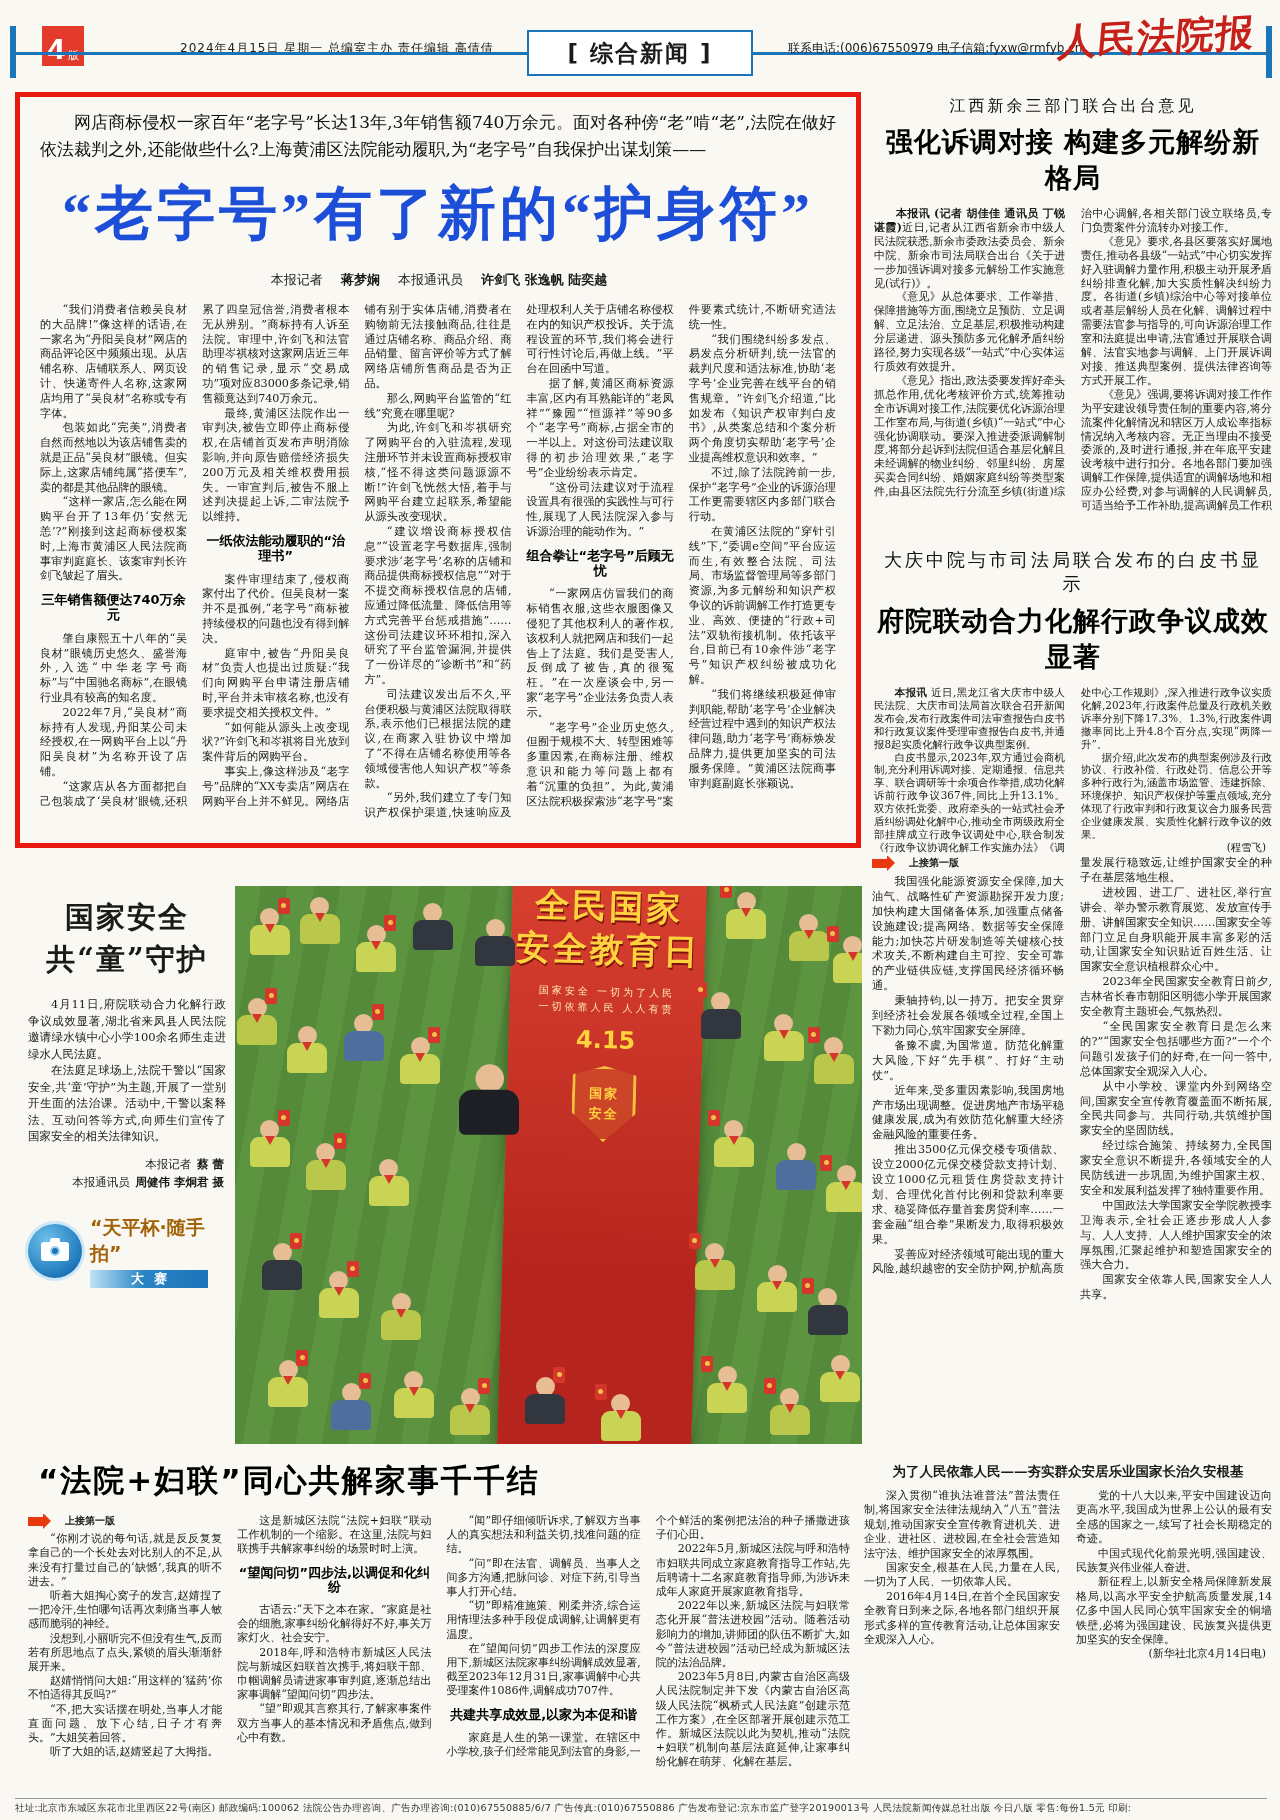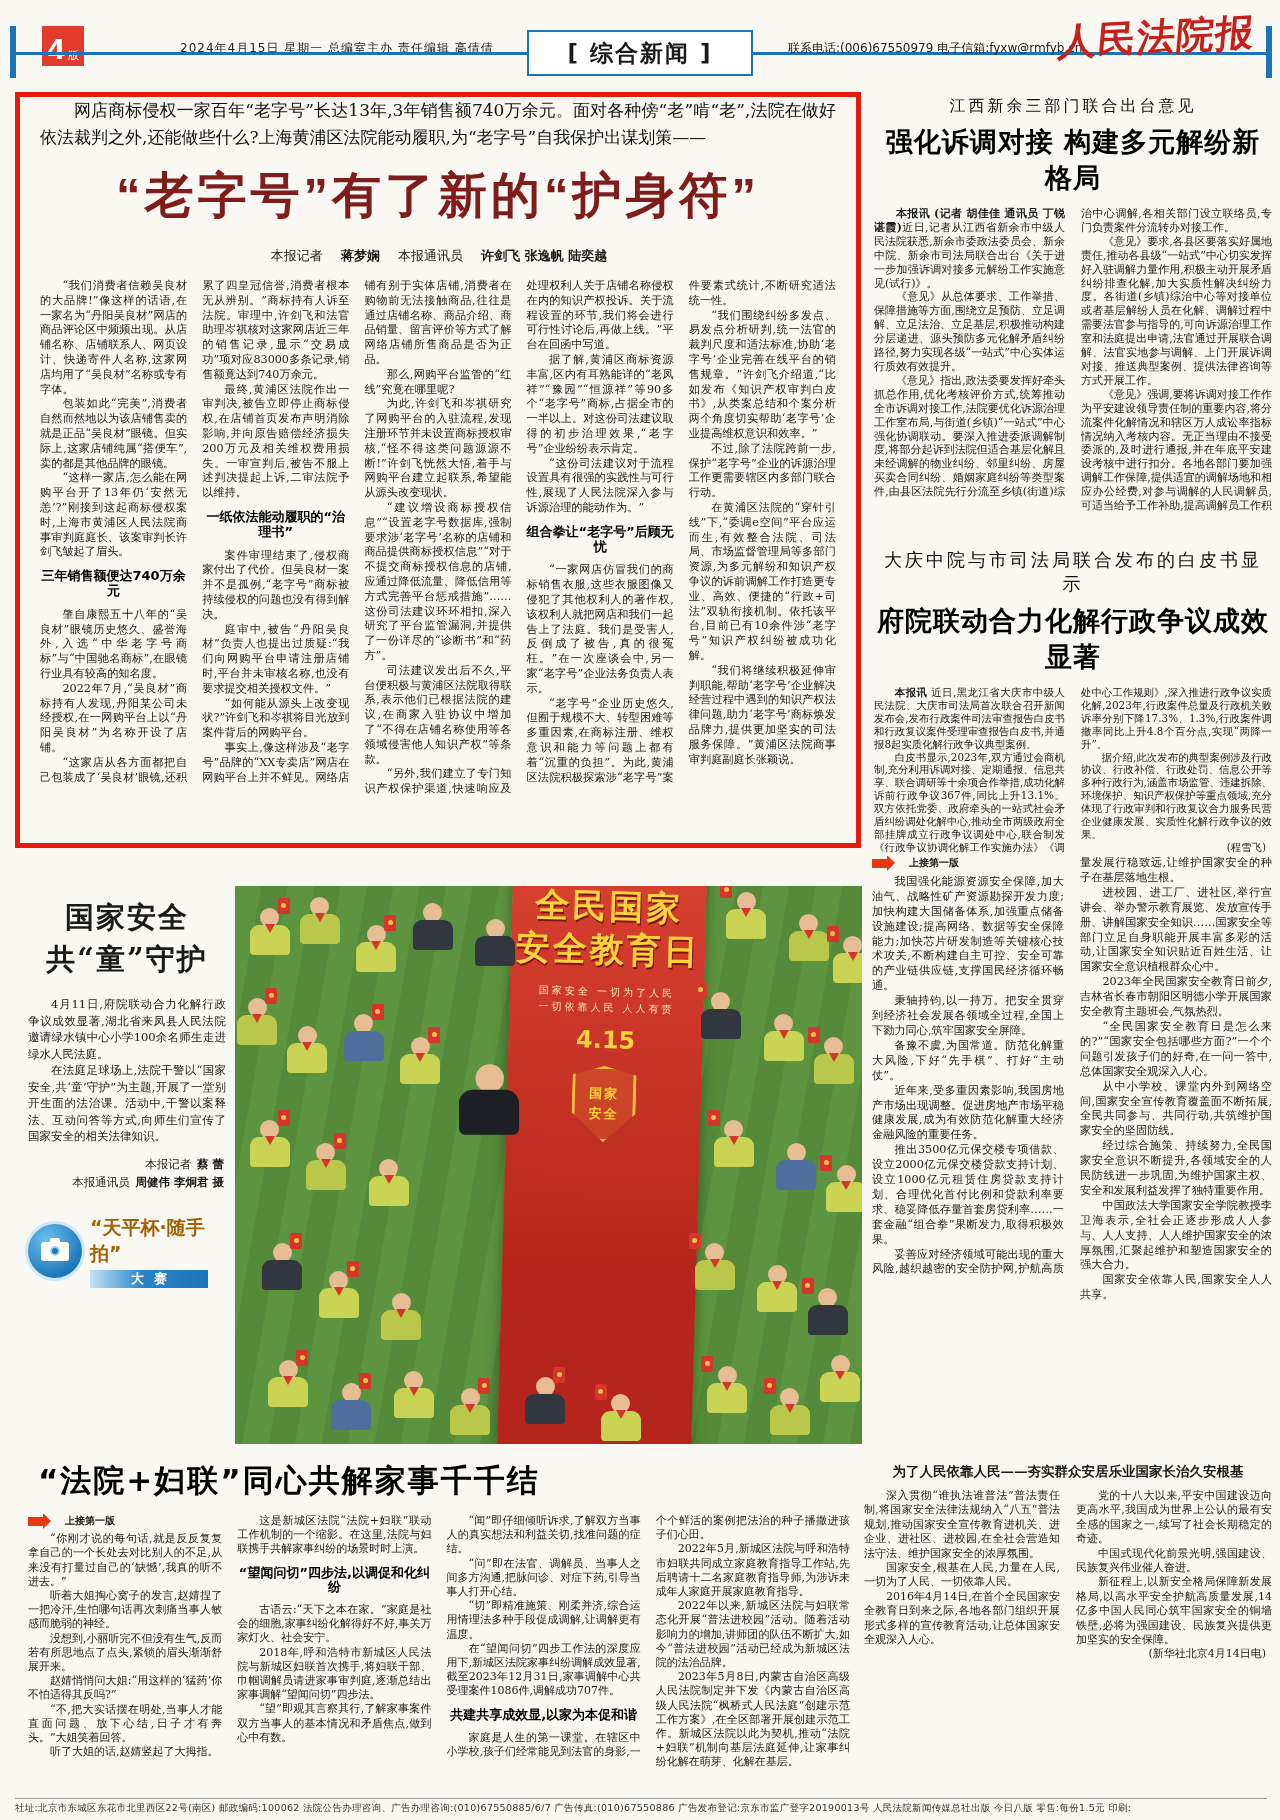--- a/index.html
+++ b/index.html
@@ -18,24 +18,24 @@
   .date-line { left:180px; top:40px; font-size:12px; color:#222; letter-spacing:1px; }
   .hdr-rule { left:10px; top:52px; width:1262px; height:3px; background:#1b74b8; }
   .section-box { left:527px; top:30px; width:226px; height:46px; background:#fff; border:2px solid #1b74b8;
                  display:flex; align-items:center; justify-content:center; z-index:3;
                  font-weight:bold; font-size:23px; letter-spacing:2px; }
   .contact { left:788px; top:40px; font-size:12px; color:#222; }
   .masthead { right:26px; top:12px; font-size:38px; font-weight:bold; color:#c6201b;
               transform:skewX(-8deg) rotate(-3deg); letter-spacing:1px; }
 
   
-  .lead-box { left:15px; top:92px; width:846px; height:756px; border:5px solid #e8190f; padding:0 20px 10px; }
+  .lead-box { left:15px; top:92px; width:846px; height:756px; border:5px solid #e8190f; padding:12px 20px 10px; }
   .lead-intro { font-size:17px; line-height:27px; text-align:justify; text-indent:2em; color:#111; }
-  .lead-headline { margin-top:12px; text-align:center; font-weight:900; font-size:49px; letter-spacing:4px;
-                   color:#7f1d1d; font-family:Liberation Sans, sans-serif; }
+  .lead-headline { margin-top:12px; text-align:center; font-weight:900; font-size:58px; letter-spacing:4px;
+                   color:#1d4ed8; font-family:Liberation Serif, serif; }
   .lead-byline { margin-top:18px; text-align:center; font-size:13px; }
   .lead-byline b { margin:0 6px; }
   .lead-byline .role { margin:0 8px; color:#222; }
   .lead-body { margin-top:14px; height:546px; column-count:5; column-gap:15px;
                font-size:11.2px; line-height:14.8px; text-align:justify; overflow:hidden; }
   .para { text-indent:2em; margin:0; }
   .sign { text-align:right; text-indent:0; padding-right:6px; }
   .col-subhead { font-family:"DejaVu Sans","Liberation Sans",sans-serif; font-weight:bold; font-size:13px;
                  text-align:center; margin:9px 0; break-inside:avoid; color:#000; }
 

